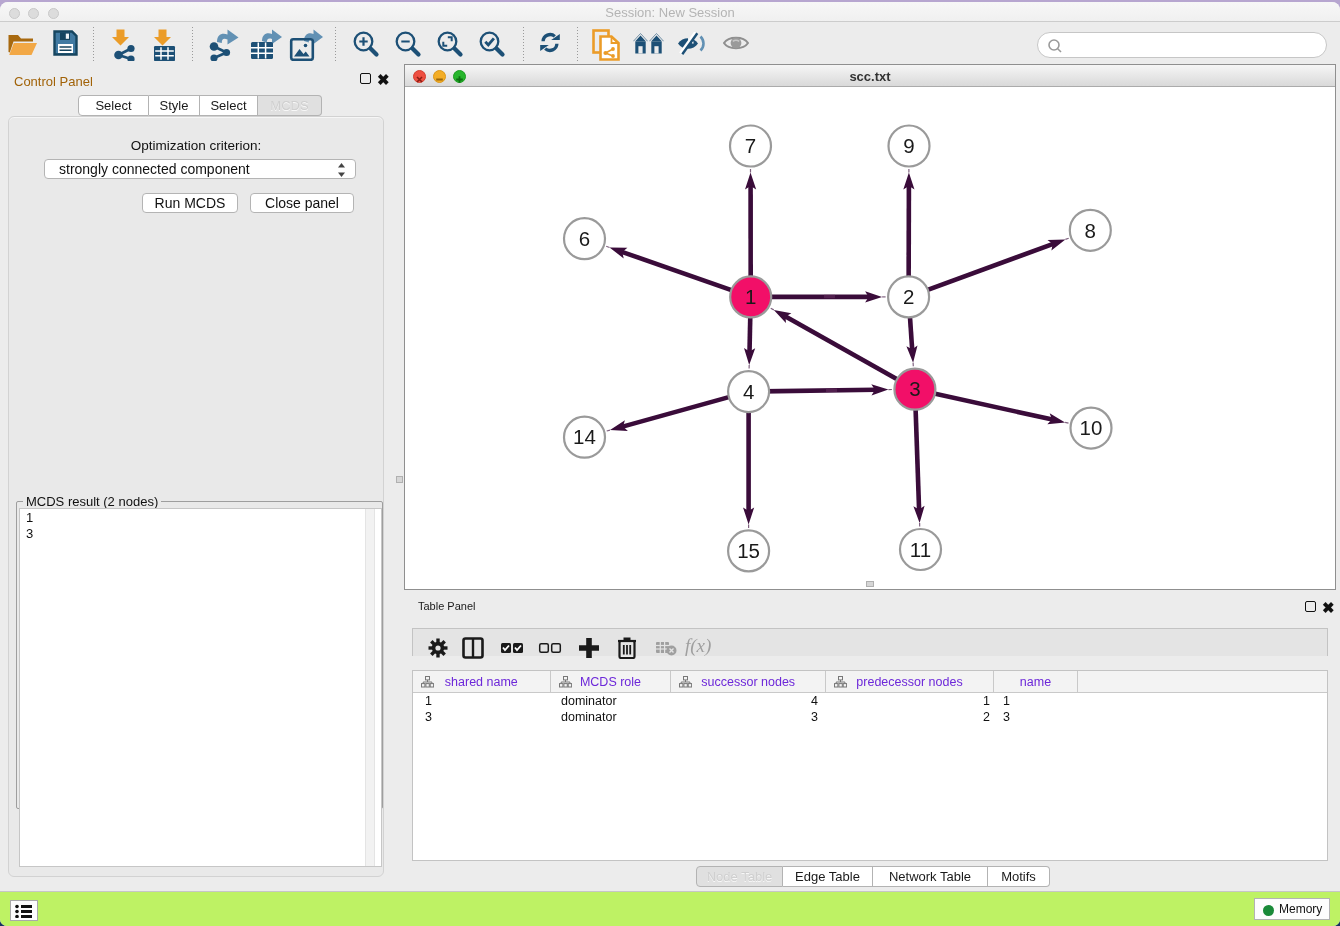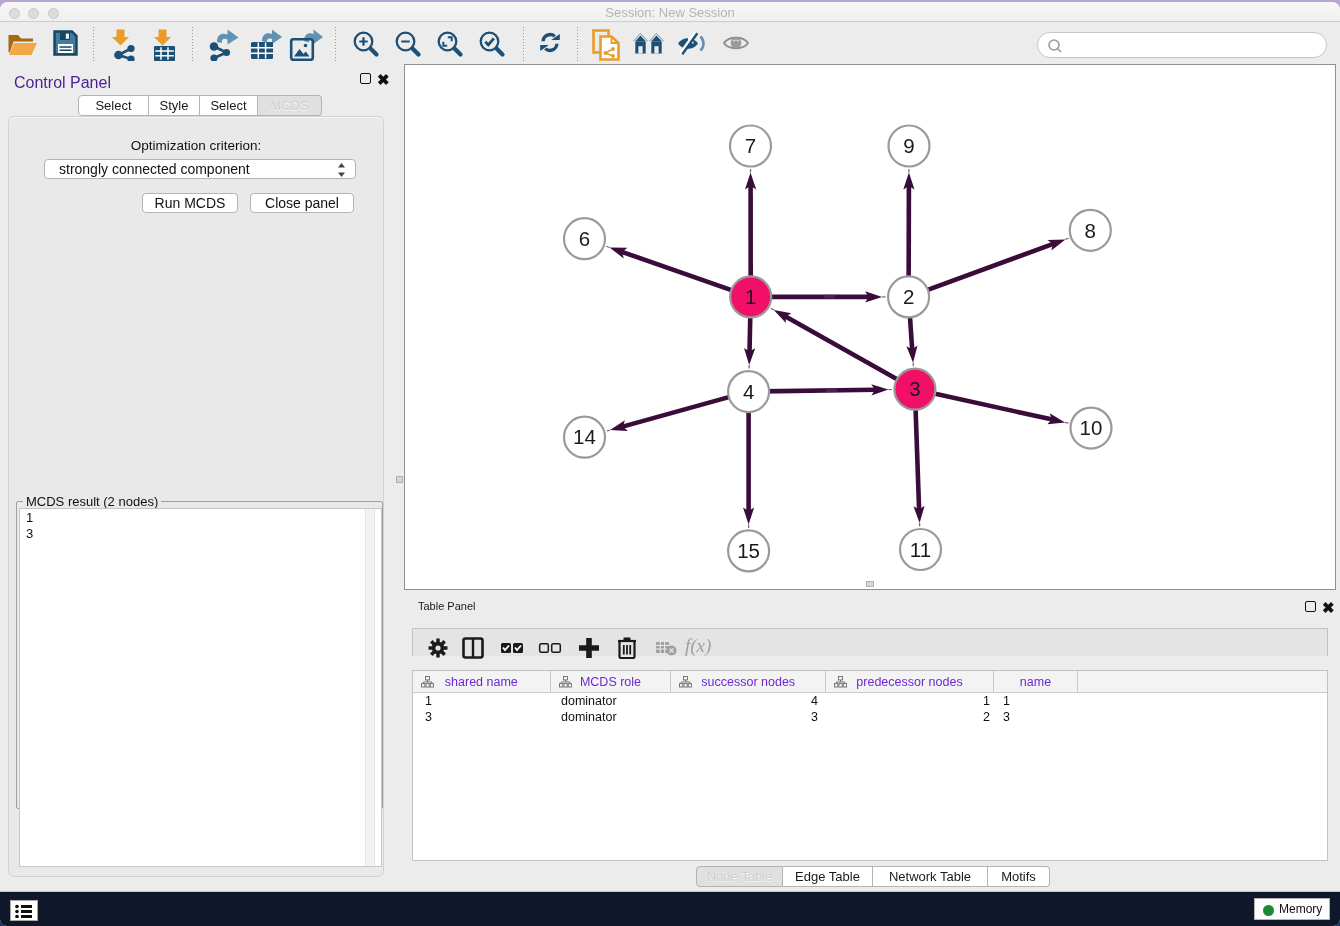--- a/index.html
+++ b/index.html
@@ -11,21 +11,21 @@
 #titlebar { position:absolute; left:0; top:0; width:1340px; height:20px; background:linear-gradient(#f7f7f7,#f0f0f0); border-bottom:1px solid #cccccc; }
 .tl-circle { position:absolute; top:5.5px; width:11px; height:11px; border-radius:50%; background:#dcdcdc; border:1px solid #c8c8c8; }
 #titletext { position:absolute; top:3px; left:0; width:100%; text-align:center; font-size:13px; color:#b4b4b4; }
 
 #toolbar { position:absolute; left:0; top:20px; width:1340px; height:44px; background:#ececec; }
 .tsep { position:absolute; top:5px; height:34px; width:1px; background-image:linear-gradient(#9a9a9a 33%, rgba(0,0,0,0) 0%); background-size:1px 3px; }
 .ticon { position:absolute; top:8px; }
 #searchbox { position:absolute; left:1037px; top:10px; width:290px; height:26px; background:#ffffff; border:1px solid #c6c6c6; border-radius:13px; }
 
 #cpanel { position:absolute; left:0; top:63px; width:392px; height:824px; background:#ececec; }
-#cpanel-title { position:absolute; left:14px; top:9px; font-size:16px; color:#4c1d95; }
+#cpanel-title { position:absolute; left:14px; top:9px; font-size:13px; color:#a16207; }
 .panel-float { position:absolute; width:11px; height:11px; border:1.5px solid #111; border-radius:2px; background:transparent; }
 .panel-x { position:absolute; font-size:15px; font-weight:bold; color:#111; line-height:13px; }
 #cp-tabs { position:absolute; left:78px; top:30px; height:21px; }
 .cptab { position:absolute; top:0; height:21px; background:#ffffff; border:1px solid #b3b3b3; border-left:none; font-size:13px; color:#1a1a1a; text-align:center; line-height:19px; }
 #cp-content { position:absolute; left:8px; top:51px; width:376px; height:761px; background:#e9e9e9; border:1px solid #d2d2d2; border-radius:6px; box-shadow:inset 0 1px 0 #f6f6f6; }
 #opt-label { position:absolute; left:0; top:73px; width:100%; text-align:center; font-size:13.5px; color:#111; }
 #combo { position:absolute; left:44px; top:94px; width:312px; height:20px; background:#ffffff; border:1px solid #b4b4b4; border-radius:4px; font-size:14px; color:#111; line-height:18px; padding-left:14px; }
 .btn { position:absolute; top:128px; height:20px; background:#ffffff; border:1px solid #b4b4b4; border-radius:4px; font-size:14px; color:#111; text-align:center; line-height:18px;margin-left:48px; }
 #groupbox { position:absolute; left:16px; top:436px; width:367px; height:308px; border:1px solid #9e9e9e; border-radius:2px; }
 #groupbox-label { position:absolute; left:6px; top:-7px; background:#e9e9e9; padding:0 3px; font-size:13px; color:#111; line-height:14px; }
@@ -44,21 +44,21 @@
 #tpanel { position:absolute; left:404px; top:588px; width:936px; height:299px; background:#ececec; }
 #tpanel-title { position:absolute; left:14px; top:10px; font-size:11px; color:#1a1a1a; }
 #tp-toolbar { position:absolute; left:8px; top:38px; width:916px; height:28px; background:#e4e4e4; border:1px solid #c3c3c3; border-bottom:none; }
 #tp-table { position:absolute; left:8px; top:80px; width:916px; height:191px; background:#ffffff; border:1px solid #c3c3c3; }
 #tp-header { position:absolute; left:0; top:0; width:914px; height:22px; background:#f3f3f3; border-bottom:1px solid #c9c9c9; }
 .th { position:absolute; top:0; height:22px; border-right:1px solid #c9c9c9; font-size:12.5px; color:#6d28d9; text-align:center; line-height:22px; }
 .td { position:absolute; font-size:12.5px; color:#111; line-height:16px; }
 #tp-tabs { position:absolute; left:292px; top:276px; height:21px; }
 .tptab { position:absolute; top:0; height:21px; background:#ffffff; border:1px solid #b3b3b3; border-left:none; font-size:13px; color:#1a1a1a; text-align:center; line-height:19px; }
 
-#statusbar { position:absolute; left:0; top:889px; width:1340px; height:35px; background:#0f172a; border-top:1px solid #c6c6c6; }
+#statusbar { position:absolute; left:0; top:889px; width:1340px; height:35px; background:#bef264; border-top:1px solid #c6c6c6; }
 #status-left { position:absolute; left:10px; top:8px; width:28px; height:21px; background:#fdfdfd; border:1px solid #a9a9a9; }
 #memory { position:absolute; left:1254px; top:6px; width:76px; height:22px; background:#fdfdfd; border:1px solid #b3b3b3; font-size:12px; color:#111; }
 #memory .dot { position:absolute; left:8px; top:5.5px; width:11px; height:11px; border-radius:50%; background:#1a8a38; }
 #memory .mtext { position:absolute; left:24px; top:3px; }
 .corner { position:absolute; width:10px; height:10px; background:#17335f; }
 </style>
 </head>
 <body>
 <div id="desktop"></div>
 <div class="corner" style="left:0;bottom:0"></div>
@@ -226,20 +226,32 @@
     <div class="btn" style="left:94px;width:96px">Run MCDS</div>
     <div class="btn" style="left:202px;width:104px">Close panel</div>
     <div id="groupbox">
       <div id="groupbox-label">MCDS result (2 nodes)</div>
       <div id="mcds-list">1<br>3<div id="mcds-scroll"></div></div>
     </div>
   </div>
   <div id="vdivider-handle"></div>
 
   <div id="netwin">
+    <div id="netwin-title">
+      <div class="traffic" style="left:8px;background:#ee4f41;border:1px solid #d33e30"><svg width="11" height="11" viewBox="0 0 11 11">
+            <path d="M3 3 L8 8 M8 3 L3 8" stroke="#8c1e14" stroke-width="1.6"></path>
+          </svg></div>
+      <div class="traffic" style="left:28px;background:#f3ad26;border:1px solid #db9718"><svg width="11" height="11" viewBox="0 0 11 11">
+            <path d="M2.2 5.5 L8.8 5.5" stroke="#9a660a" stroke-width="1.8"></path>
+          </svg></div>
+      <div class="traffic" style="left:48px;background:#27b52c;border:1px solid #1b9c21"><svg width="11" height="11" viewBox="0 0 11 11">
+            <path d="M2.2 5.5 L8.8 5.5 M5.5 2.2 L5.5 8.8" stroke="#0d6e12" stroke-width="1.8"></path>
+          </svg></div>
+      <div id="netwin-name">scc.txt</div>
+    </div>
     <div id="canvas">
       <svg id="graph" width="930" height="505" viewBox="0 0 930 505">
 <line x1="345.7" y1="208.9" x2="345.6" y2="97.5" stroke="#3a0c3a" stroke-width="4.6"></line>
 <polygon points="345.5,84.5 351.2,101.5 345.6,98.0 340.0,101.5" fill="#3a0c3a"></polygon>
 <line x1="345.5" y1="84.5" x2="345.5" y2="81.0" stroke="#3a0c3a" stroke-width="1.2" opacity="0.65"></line>
 <line x1="345.7" y1="208.9" x2="216.8" y2="163.8" stroke="#3a0c3a" stroke-width="4.6"></line>
 <polygon points="204.5,159.5 222.4,159.8 217.3,163.9 218.7,170.4" fill="#3a0c3a"></polygon>
 <line x1="204.5" y1="159.5" x2="201.2" y2="158.3" stroke="#3a0c3a" stroke-width="1.2" opacity="0.65"></line>
 <line x1="345.7" y1="208.9" x2="464.1" y2="208.9" stroke="#3a0c3a" stroke-width="4.6"></line>
 <polygon points="477.1,208.9 460.1,214.5 463.6,208.9 460.1,203.3" fill="#3a0c3a"></polygon>

